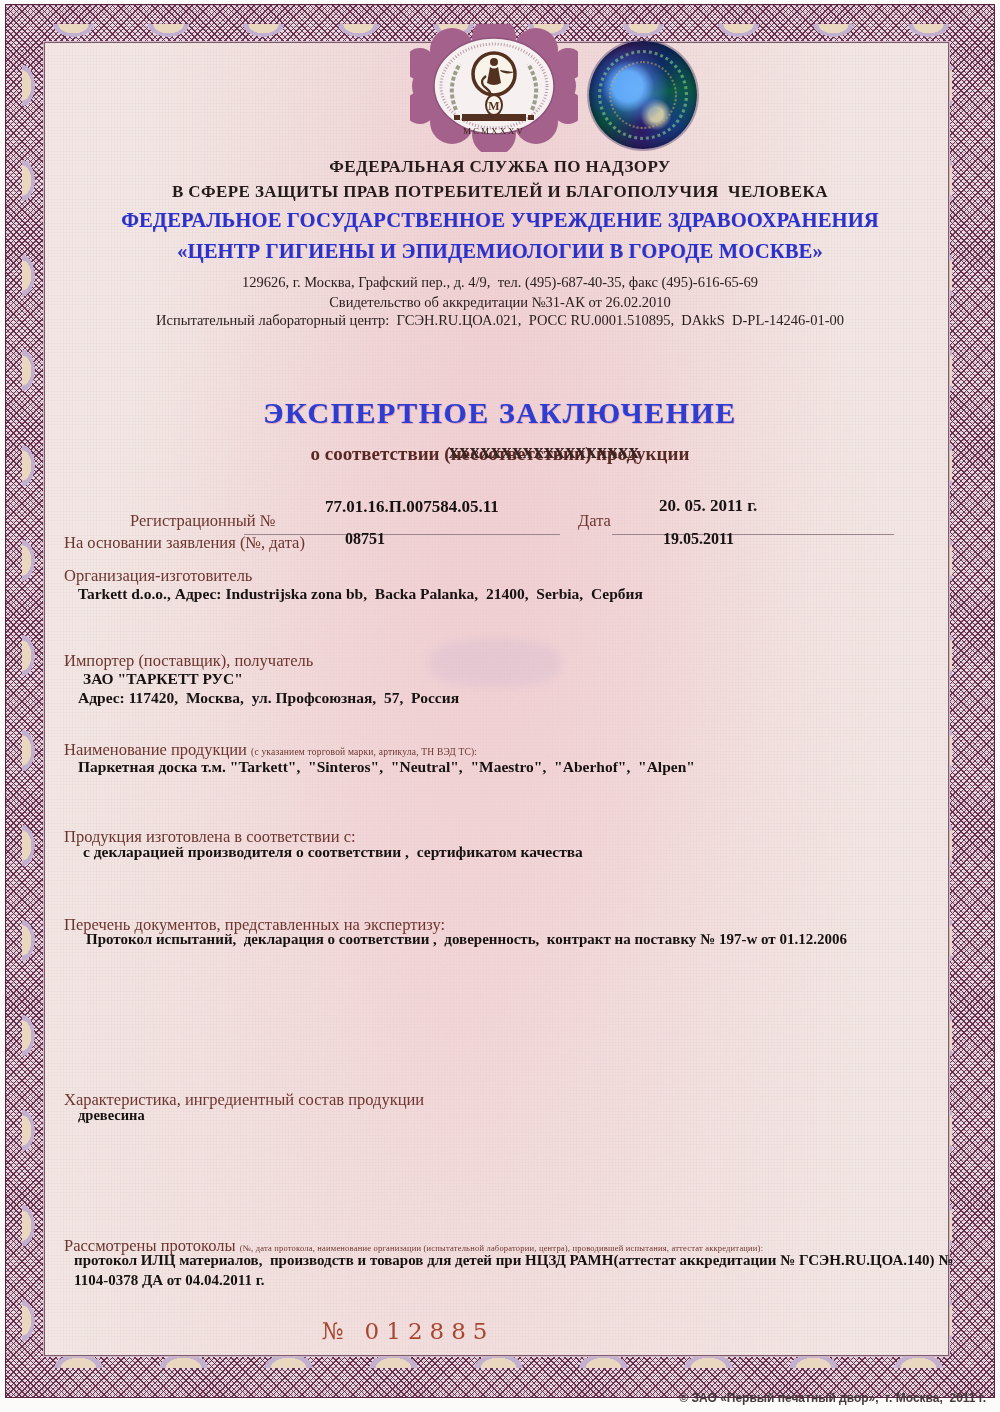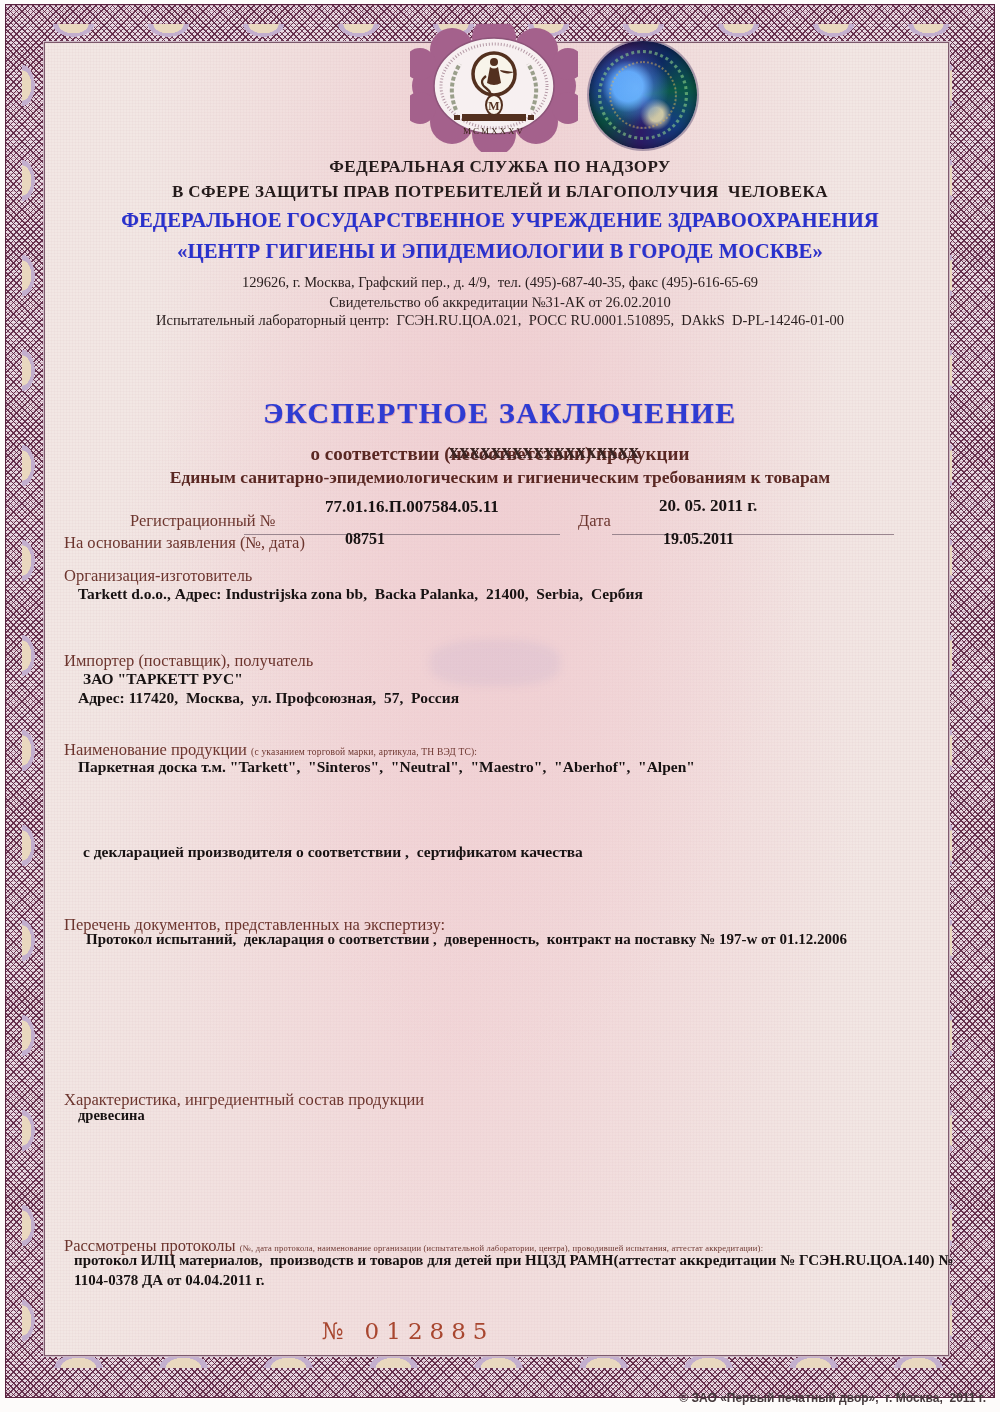--- a/index.html
+++ b/index.html
@@ -121,21 +121,20 @@
   <div class="abs ctr hdr" style="top:157px;">ФЕДЕРАЛЬНАЯ СЛУЖБА ПО НАДЗОРУ</div>
   <div class="abs ctr hdr" style="top:182px;">В СФЕРЕ ЗАЩИТЫ ПРАВ ПОТРЕБИТЕЛЕЙ И БЛАГОПОЛУЧИЯ  ЧЕЛОВЕКА</div>
   <div class="abs ctr blue" style="top:209px;">ФЕДЕРАЛЬНОЕ ГОСУДАРСТВЕННОЕ УЧРЕЖДЕНИЕ ЗДРАВООХРАНЕНИЯ</div>
   <div class="abs ctr blue" style="top:240px;">«ЦЕНТР ГИГИЕНЫ И ЭПИДЕМИОЛОГИИ В ГОРОДЕ МОСКВЕ»</div>
   <div class="abs ctr small-hdr" style="top:274px;">129626, г. Москва, Графский пер., д. 4/9,  тел. (495)-687-40-35, факс (495)-616-65-69</div>
   <div class="abs ctr small-hdr" style="top:294px;">Свидетельство об аккредитации №31-АК от 26.02.2010</div>
   <div class="abs ctr small-hdr" style="top:312px;">Испытательный лабораторный центр:  ГСЭН.RU.ЦОА.021,  РОСС RU.0001.510895,  DAkkS  D-PL-14246-01-00</div>
 
   <div class="abs ctr doc-title" style="top:396px;">ЭКСПЕРТНОЕ ЗАКЛЮЧЕНИЕ</div>
   <div class="abs ctr sub" style="top:443px;"><span>о соответствии (</span><span class="struck-wrap"><span>несоответствии</span><span class="xxx">хххххххххххххххххх</span></span><span>) продукции</span></div>
-  <div class="abs ctr sub2" style="top:467px;">Единым санитарно-эпидемиологическим и гигиеническим требованиям к товарам</div>
 
   <div class="abs lbl" style="left:130px;top:511px;">Регистрационный №</div>
   <div class="abs val" style="left:325px;top:497px;font-size:17px;">77.01.16.П.007584.05.11</div>
   <div class="rule" style="left:244px;top:534px;width:316px;"></div>
   <div class="abs lbl" style="left:578px;top:511px;">Дата</div>
   <div class="abs val" style="left:659px;top:496px;font-size:17px;">20. 05. 2011 г.</div>
   <div class="rule" style="left:612px;top:534px;width:282px;"></div>
   <div class="abs lbl" style="left:64px;top:533px;">На основании заявления (№, дата)</div>
   <div class="abs val" style="left:345px;top:530px;font-size:16px;">08751</div>
   <div class="abs val" style="left:663px;top:530px;font-size:16px;">19.05.2011</div>
@@ -143,20 +142,21 @@
   <div class="abs lbl" style="left:64px;top:566px;">Организация-изготовитель</div>
   <div class="abs val" style="left:78px;top:585px;">Tarkett d.o.o., Адрес: Industrijska zona bb,  Backa Palanka,  21400,  Serbia,  Сербия</div>
 
   <div class="abs lbl" style="left:64px;top:651px;">Импортер (поставщик), получатель</div>
   <div class="abs val" style="left:83px;top:670px;">ЗАО "ТАРКЕТТ РУС"</div>
   <div class="abs val" style="left:78px;top:689px;">Адрес: 117420,  Москва,  ул. Профсоюзная,  57,  Россия</div>
 
   <div class="abs lbl" style="left:64px;top:740px;"><span>Наименование продукции </span><span class="fine">(с указанием торговой марки, артикула, ТН ВЭД ТС):</span></div>
   <div class="abs val" style="left:78px;top:758px;">Паркетная доска т.м. "Tarkett",  "Sinteros",  "Neutral",  "Maestro",  "Aberhof",  "Alpen"</div>
 
+  <div class="abs lbl" style="left:64px;top:827px;">Продукция изготовлена в соответствии с:</div>
   <div class="abs val" style="left:74px;top:843px;margin-left:9px;">с декларацией производителя о соответствии ,  сертификатом качества</div>
 
   <div class="abs lbl" style="left:64px;top:915px;">Перечень документов, представленных на экспертизу:</div>
   <div class="abs val" style="left:74px;top:931px;font-size:15px;margin-left:12px;">Протокол испытаний,  декларация о соответствии ,  доверенность,  контракт на поставку № 197-w от 01.12.2006</div>
 
   <div class="abs lbl" style="left:64px;top:1090px;">Характеристика, ингредиентный состав продукции</div>
   <div class="abs val" style="left:78px;top:1107px;font-size:14.5px;">древесина</div>
 
   <div class="abs lbl" style="left:64px;top:1236px;width:880px;"><span>Рассмотрены протоколы </span><span class="fine" style="font-size:8.5px;">(№, дата протокола, наименование организации (испытательной лаборатории, центра), проводившей испытания, аттестат аккредитации):</span></div>
   <div class="abs val" style="left:74px;top:1250px;width:888px;font-size:15px;line-height:20px;">протокол ИЛЦ материалов,  производств и товаров для детей при НЦЗД РАМН(аттестат аккредитации № ГСЭН.RU.ЦОА.140) № 1104-0378 ДА от 04.04.2011 г.</div>

